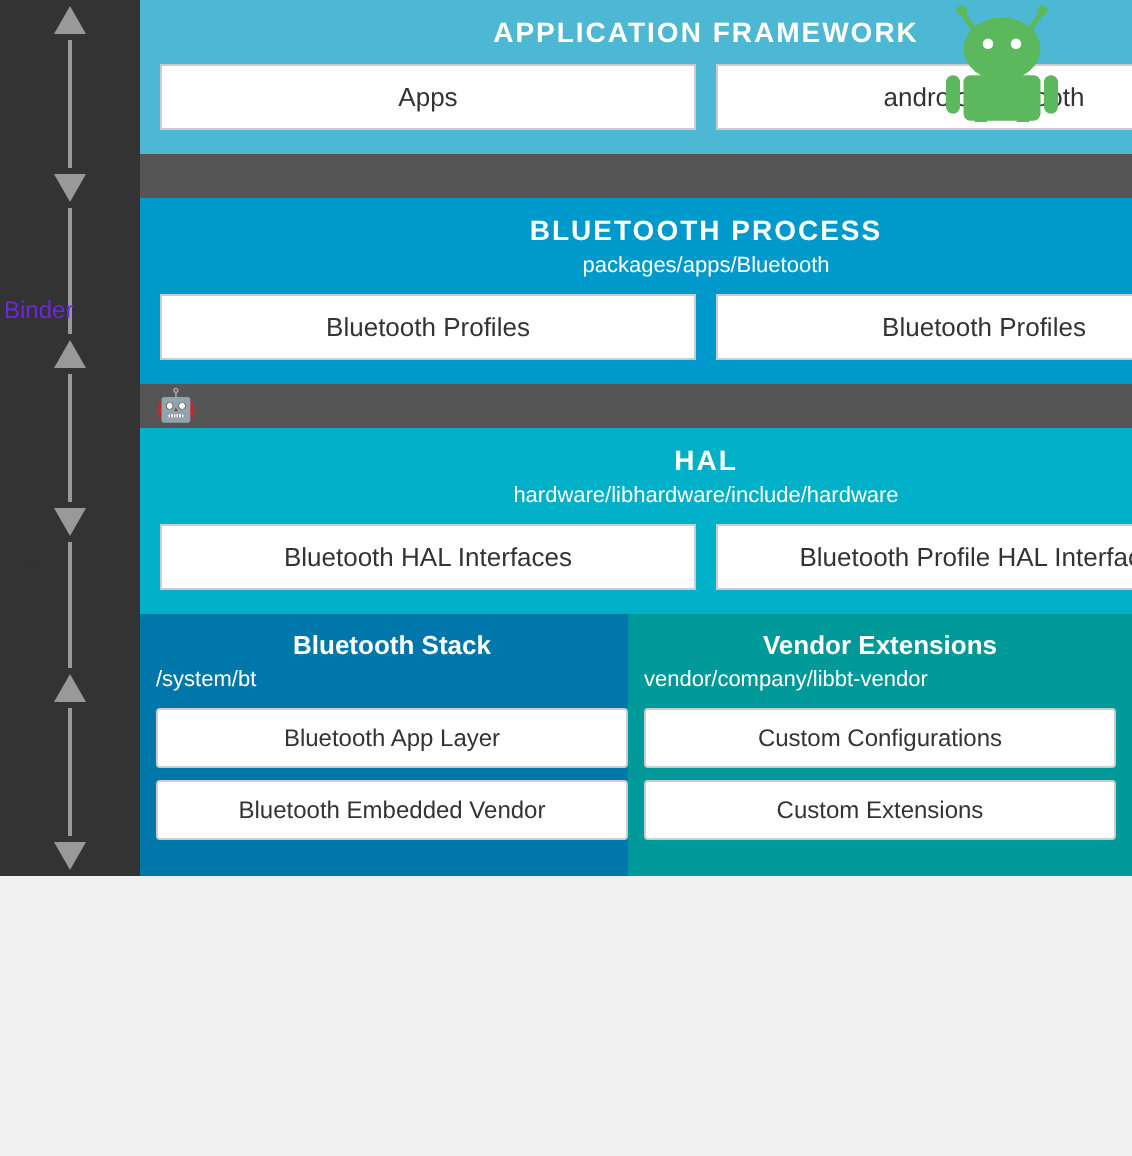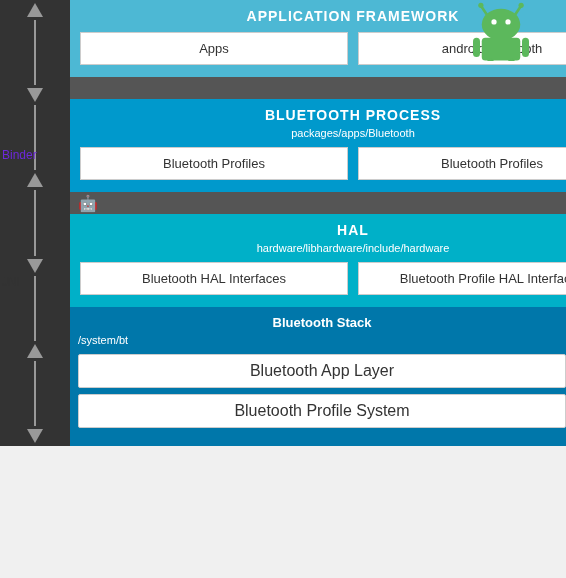--- a/index.html
+++ b/index.html
@@ -177,21 +177,21 @@
     .col-subtitle {
       text-align: left;
       color: white;
       font-size: 11px;
       margin-bottom: 8px;
     }
     .col-box {
       background: white;
       border: 1px solid #ccc;
       padding: 7px 10px;
-      font-size: 16px;
+      font-size: 12px;
       color: #333;
       text-align: center;
       border-radius: 2px;
       margin-bottom: 6px;
     }
 
     
     .left-side {
       position: absolute;
       left: 0;
@@ -314,18 +314,24 @@
       <div class="white-box">Bluetooth Profile HAL Interfaces</div>
     </div>
   </div>
 
   <div class="bottom-row">
 
     <div class="bt-stack">
       <div class="col-title">Bluetooth Stack</div>
       <div class="col-subtitle">/system/bt</div>
       <div class="col-box">Bluetooth App Layer</div>
-      <div class="col-box">Bluetooth Profile System</div>
-    </div>
-
+      <div class="col-box">Bluetooth Embedded Vendor</div>
+    </div>
+
+    <div class="vendor-ext">
+      <div class="col-title">Vendor Extensions</div>
+      <div class="col-subtitle">vendor/company/libbt-vendor</div>
+      <div class="col-box">Custom Configurations</div>
+      <div class="col-box">Custom Extensions</div>
+    </div>
   </div>
 
 </div>
 
 </body></html>

